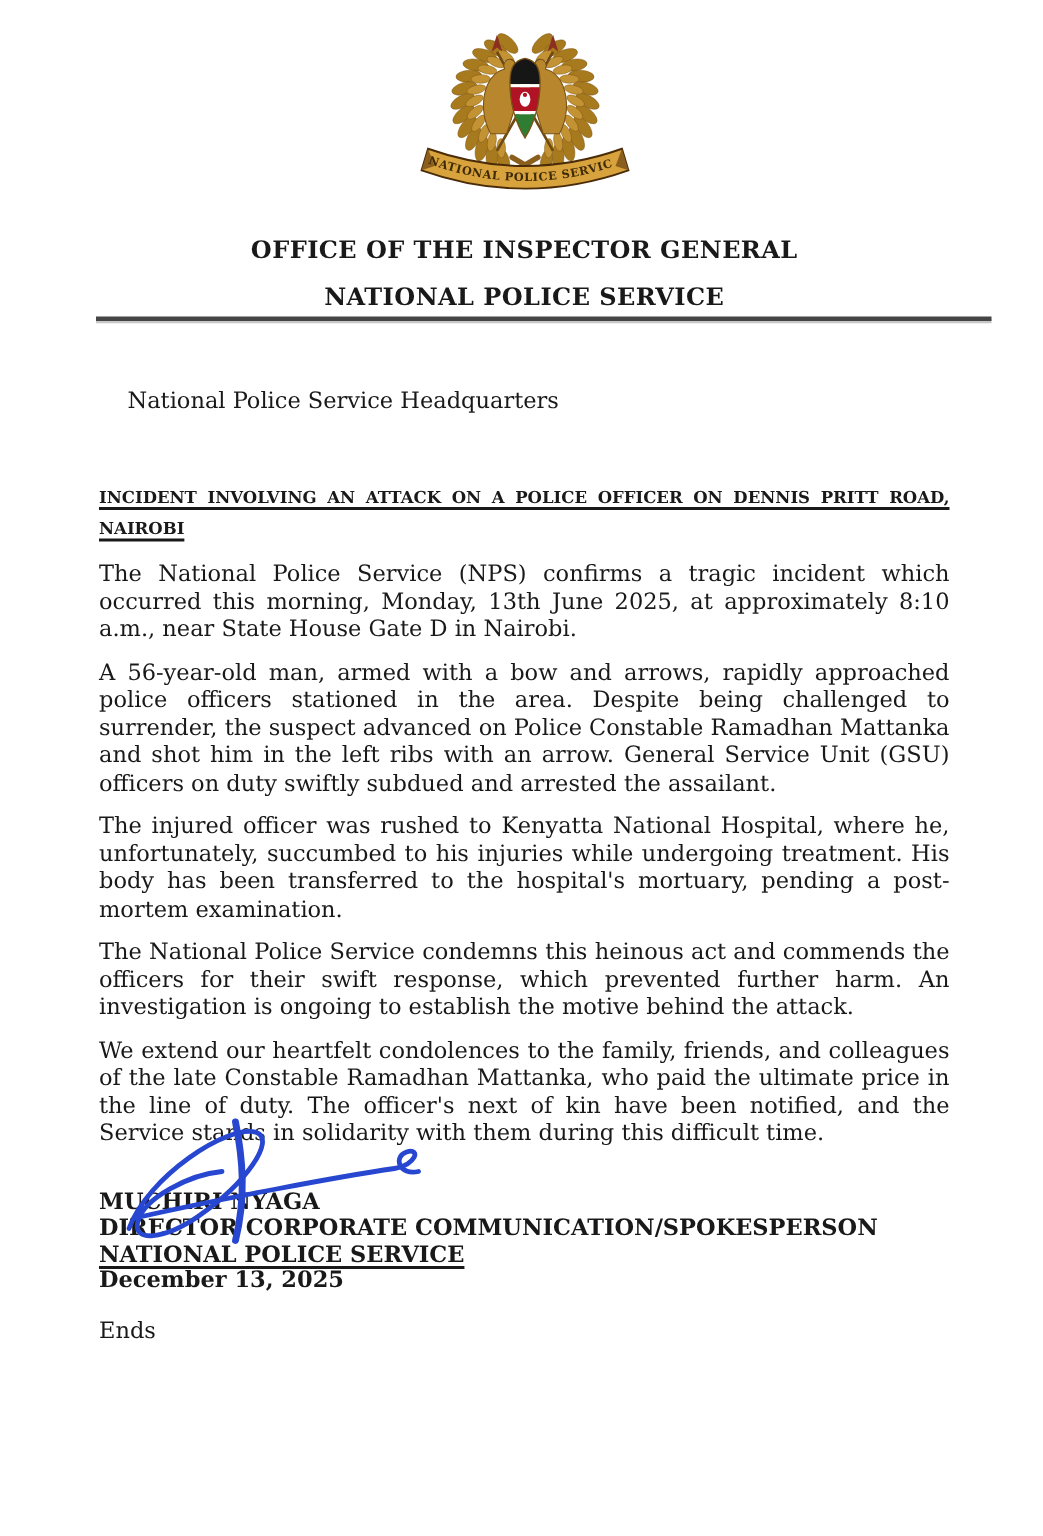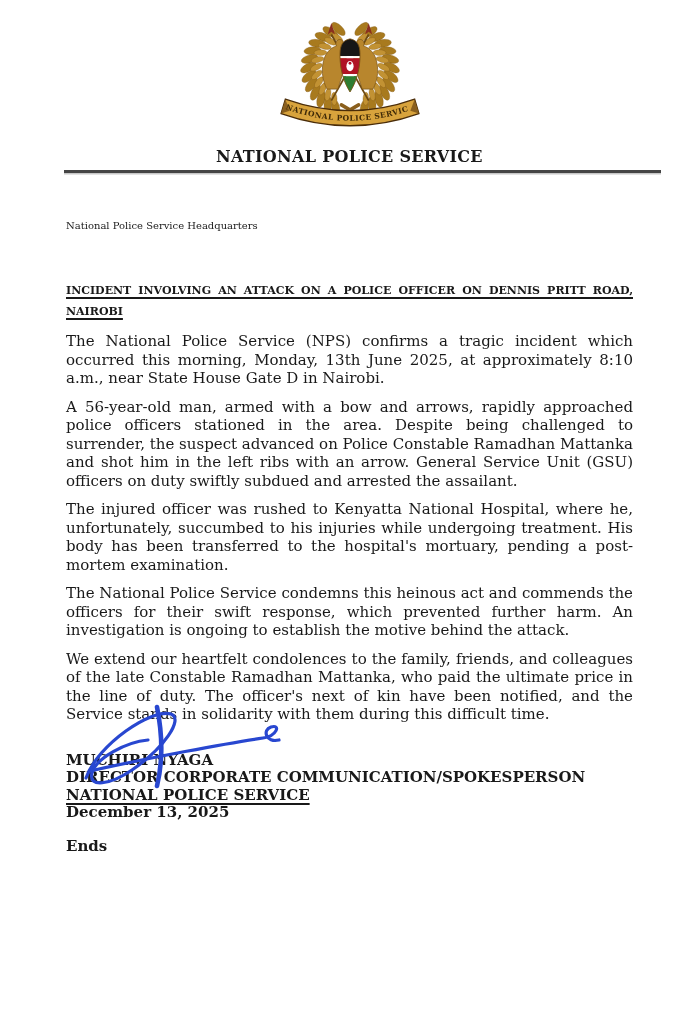--- a/index.html
+++ b/index.html
@@ -22,39 +22,39 @@
   .hdr-service{margin-top:12px;}
   .divider{
     height:2.5px;background:#454545;border:none;
     margin:4px -28px 0 -2px;
     box-shadow:0 1.5px 0 rgba(0,0,0,0.22);
   }
   .hdr-press{
     margin-top:12px;text-decoration:underline;
     text-underline-offset:3px;text-decoration-thickness:1.5px;
   }
-  .meta-line{font-size:10px;line-height:18.5px;}
+  .meta-line{font-size:15px;line-height:18.5px;margin-left:19px;}
   .meta-hq{margin-top:44px;}
   .meta-release{margin-top:13px;}
   .headline{
     margin:46px 0 0 0;
     font-size:11px;font-weight:bold;line-height:20.5px;
     text-align:justify;
     text-decoration:underline;text-underline-offset:3px;text-decoration-thickness:1.5px;
   }
   .para{
     margin:10px 0 0 0;
     font-size:15px;line-height:18.5px;
     text-align:justify;
   }
   .sig-block{position:relative;margin-top:28px;}
   .sig-svg{position:absolute;left:12px;top:-50px;width:212px;height:88px;pointer-events:none;}
   .sig-line{font-size:15px;font-weight:bold;line-height:17.5px;}
   .sig-org{text-decoration:underline;text-underline-offset:2.5px;text-decoration-thickness:1.5px;}
-  .ends{margin-top:15px;font-size:15px;font-weight:bold;line-height:18px;}
+  .ends{margin-top:15px;font-size:15px;font-weight:normal;line-height:18px;}
 </style>
 </head>
 <body>
 
 <div class="page">
   <div class="content">
 
     <div class="crest-wrap">
       <svg viewBox="0 0 220 170" xmlns="http://www.w3.org/2000/svg">
 
@@ -147,20 +147,21 @@
           <path d="M20,120 L14,140 L26,136 Z" fill="#8a5f1d"></path>
           <path d="M200,120 L206,140 L194,136 Z" fill="#8a5f1d"></path>
           <path id="bannerCurve" d="M24,135 Q110,165 196,135" fill="none"></path>
           <text font-size="10.5" font-weight="bold" fill="#3f2a07" letter-spacing="0.6" font-family="DejaVu Serif, serif">
             <textPath href="#bannerCurve" startOffset="50%" text-anchor="middle">NATIONAL POLICE SERVICE</textPath>
           </text>
         </g>
       </svg>
     </div>
 
+    <div class="hdr hdr-office">OFFICE OF THE INSPECTOR GENERAL</div>
     <div class="hdr hdr-service">NATIONAL POLICE SERVICE</div>
     <div class="divider"></div>
 
     <div class="meta-line meta-hq">National Police Service Headquarters</div>
 
     <h2 class="headline">INCIDENT INVOLVING AN ATTACK ON A POLICE OFFICER ON DENNIS PRITT ROAD, NAIROBI</h2>
     <p class="para">The National Police Service (NPS) confirms a tragic incident which occurred this morning, Monday, 13th June 2025, at approximately 8:10 a.m., near State House Gate D in Nairobi.</p>
     <p class="para">A 56-year-old man, armed with a bow and arrows, rapidly approached police officers stationed in the area. Despite being challenged to surrender, the suspect advanced on Police Constable Ramadhan Mattanka and shot him in the left ribs with an arrow. General Service Unit (GSU) officers on duty swiftly subdued and arrested the assailant.</p>
     <p class="para">The injured officer was rushed to Kenyatta National Hospital, where he, unfortunately, succumbed to his injuries while undergoing treatment. His body has been transferred to the hospital's mortuary, pending a post-mortem examination.</p>
     <p class="para">The National Police Service condemns this heinous act and commends the officers for their swift response, which prevented further harm. An investigation is ongoing to establish the motive behind the attack.</p>

